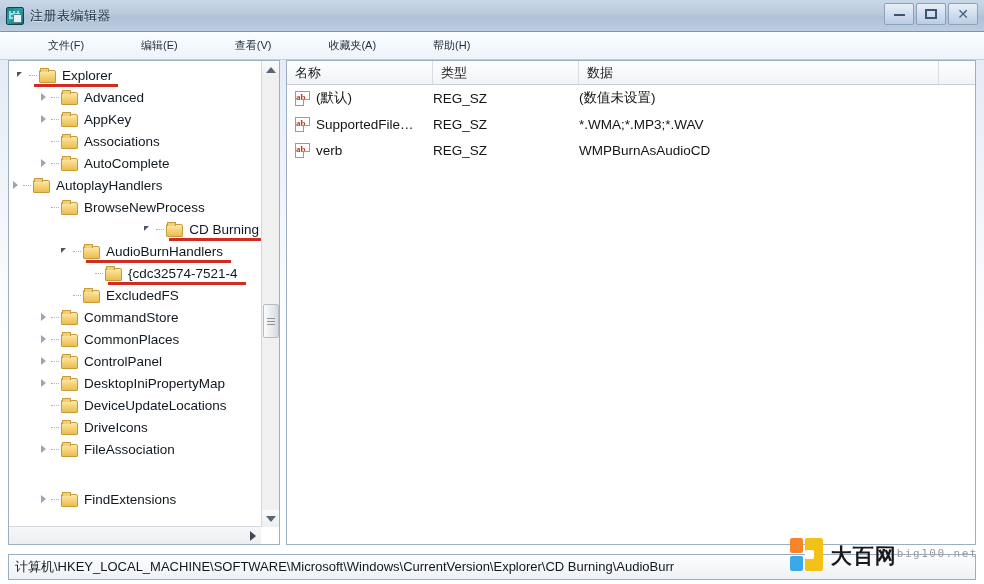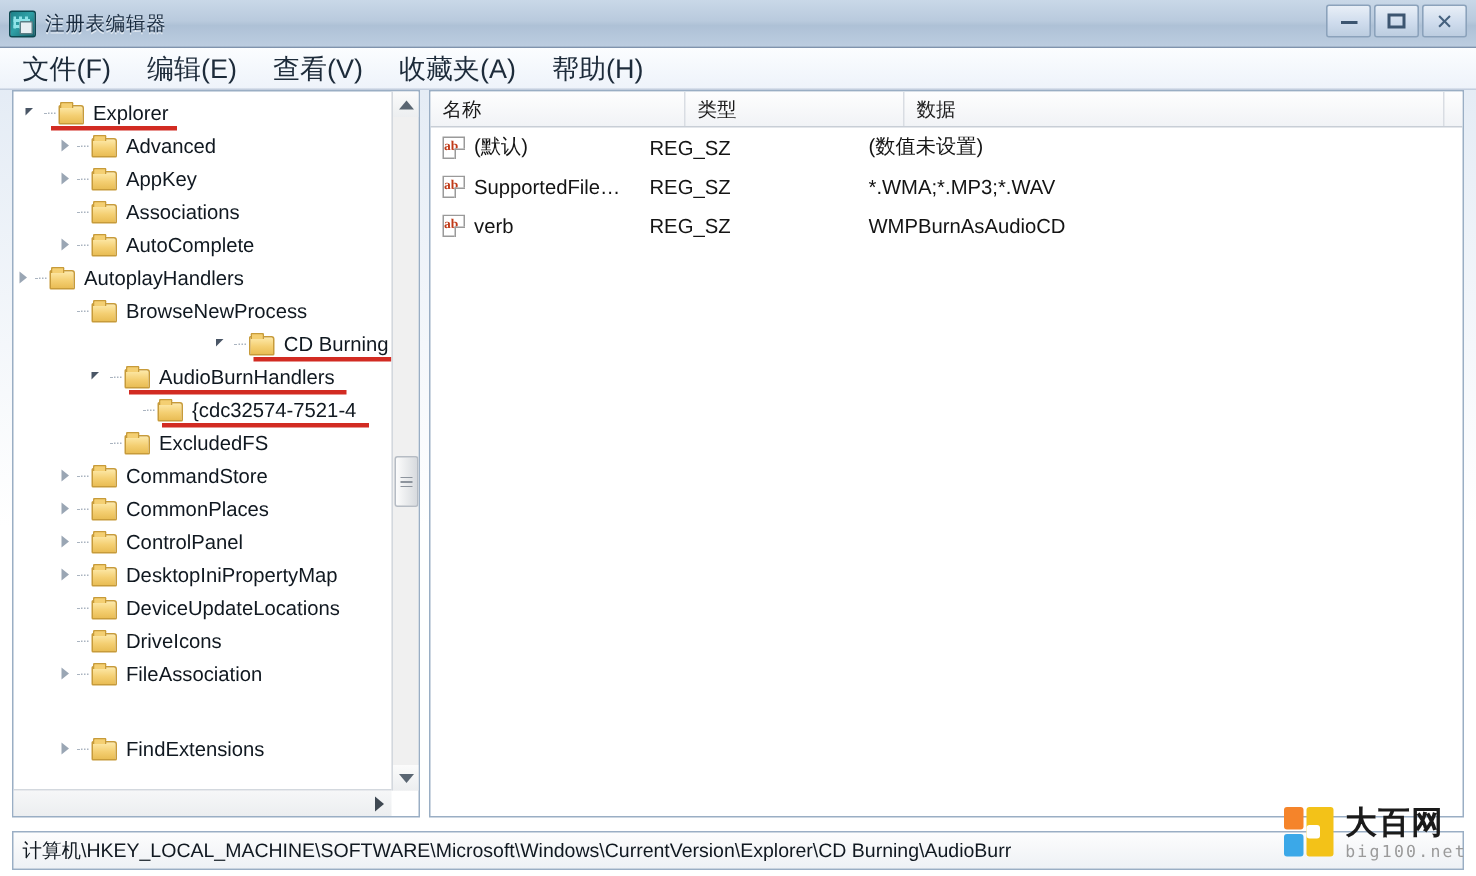--- a/index.html
+++ b/index.html
@@ -58,21 +58,21 @@
   .glyph-close { font-size: 14px; color: #45617e; line-height: 1; font-weight: bold; }
 
   
   .menubar {
     position: absolute; left: 0; top: 32px; width: 984px; height: 28px;
     background: linear-gradient(#fbfdff, #eef3fa);
     border-bottom: 1px solid #c3cede;
     display: flex; align-items: center; padding-left: 12px; gap: 18px;
   }
   .menu-item {
-    font-size: 18px; color: #1d2b3a; padding: 2px 3px; white-space: nowrap;
+    font-size: 11px; color: #1d2b3a; padding: 2px 3px; white-space: nowrap; margin-left: 33px;
   }
 
   
   .tree-panel {
     position: absolute; left: 8px; top: 60px; width: 272px; height: 485px;
     background: #ffffff; border: 1px solid #9aaec4;
     overflow: hidden;
   }
   .tree-scroll-area {
     position: absolute; left: 0; top: 0; width: 252px; height: 466px;
@@ -168,21 +168,21 @@
   .list-header {
     display: flex; height: 24px;
     background: linear-gradient(#fefefe, #f1f3f6);
     border-bottom: 1px solid #c8ced6;
   }
   .col {
     position: relative; display: flex; align-items: center;
     font-size: 13px; color: #1b1b1b; padding-left: 8px;
     border-right: 1px solid #d9dde3;
   }
-  .col-name { width: 170px; }
+  .col-name { width: 146px; }
   .col-type { width: 146px; }
   .col-data { width: 360px; }
   .col-pad { flex: 1; border-right: none; }
 
   .list-row { display: flex; height: 26px; align-items: center; }
   .cell {
     font-size: 13.5px; color: #141414; display: flex; align-items: center;
     overflow: hidden; white-space: nowrap;
   }
   .cell-name { width: 146px; padding-left: 8px; }
@@ -222,21 +222,21 @@
   }
   .wm-logo { position: relative; width: 34px; height: 34px; }
   .wm-logo i {
     position: absolute; display: block; border-radius: 2px;
   }
   .wm-a { left: 0; top: 0; width: 13px; height: 15px; background: #f5842a; }
   .wm-b { left: 0; top: 18px; width: 13px; height: 15px; background: #3ba8e8; }
   .wm-c { left: 15px; top: 0; width: 18px; height: 33px; background: #f3c218;
           border-radius: 0 16px 16px 0; }
   .wm-d { left: 15px; top: 12px; width: 9px; height: 9px; background: #ffffff; border-radius: 50%; }
-  .wm-txt { display: flex; flex-direction: column; line-height: 1; }
+  .wm-txt { display: flex; flex-direction: row; line-height: 1; }
   .wm-cn { font-size: 21px; font-weight: bold; color: #1a1a1a; letter-spacing: 1px; }
   .wm-en { font-size: 11px; color: #9a9a9a; letter-spacing: 1.5px; margin-top: 3px;
            font-family: "DejaVu Sans Mono", monospace; }
 </style>
 </head>
 <body>
 
 <div id="app">
 
   <div class="titlebar">

